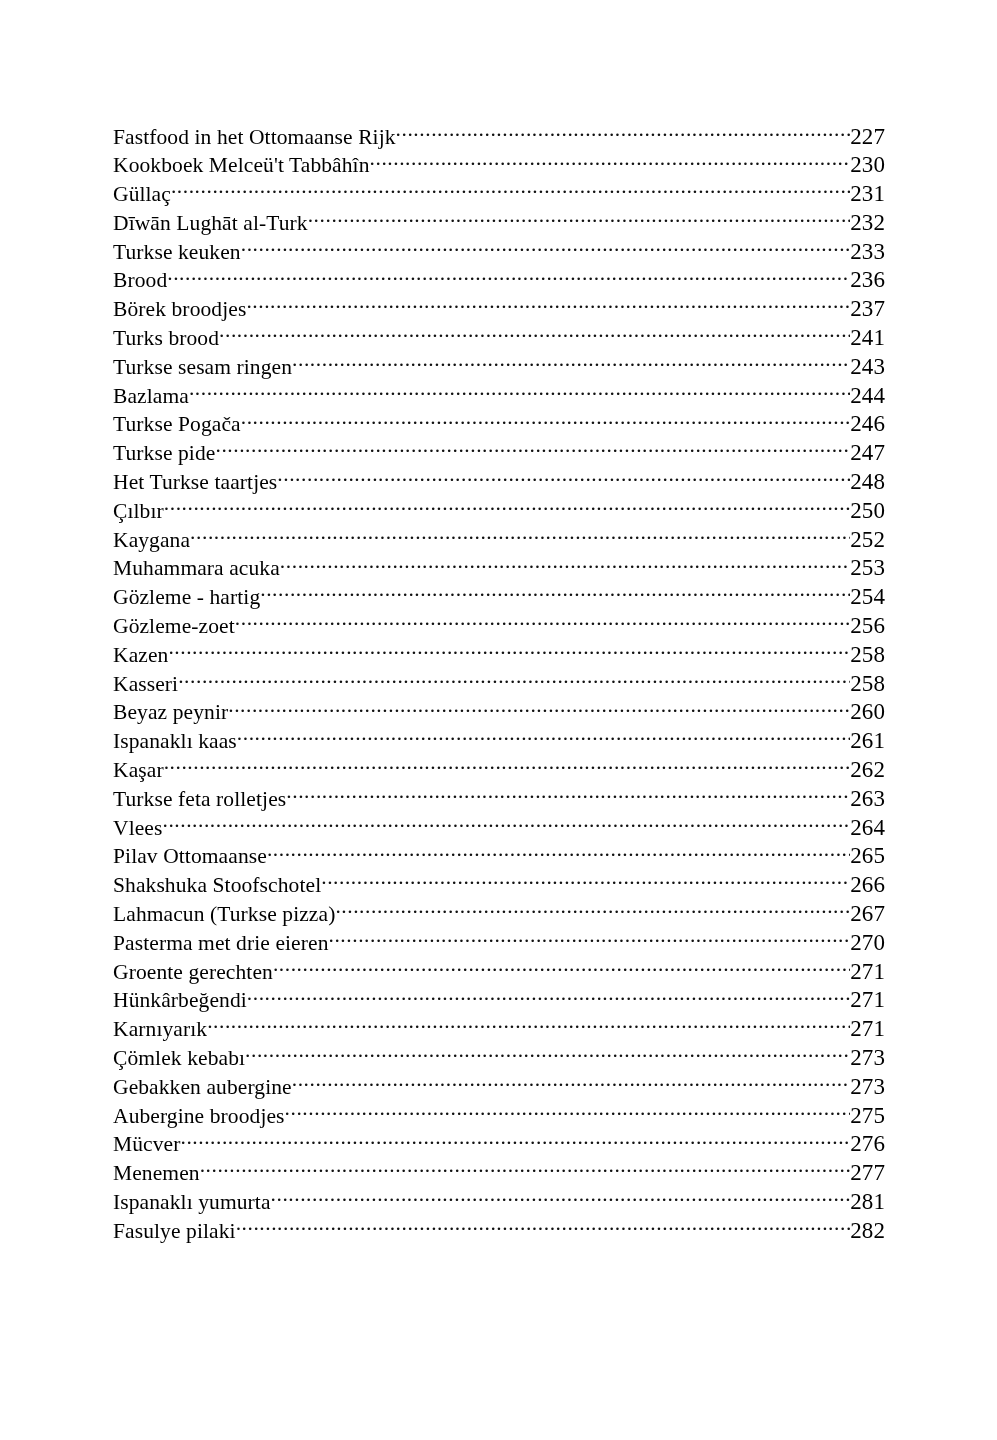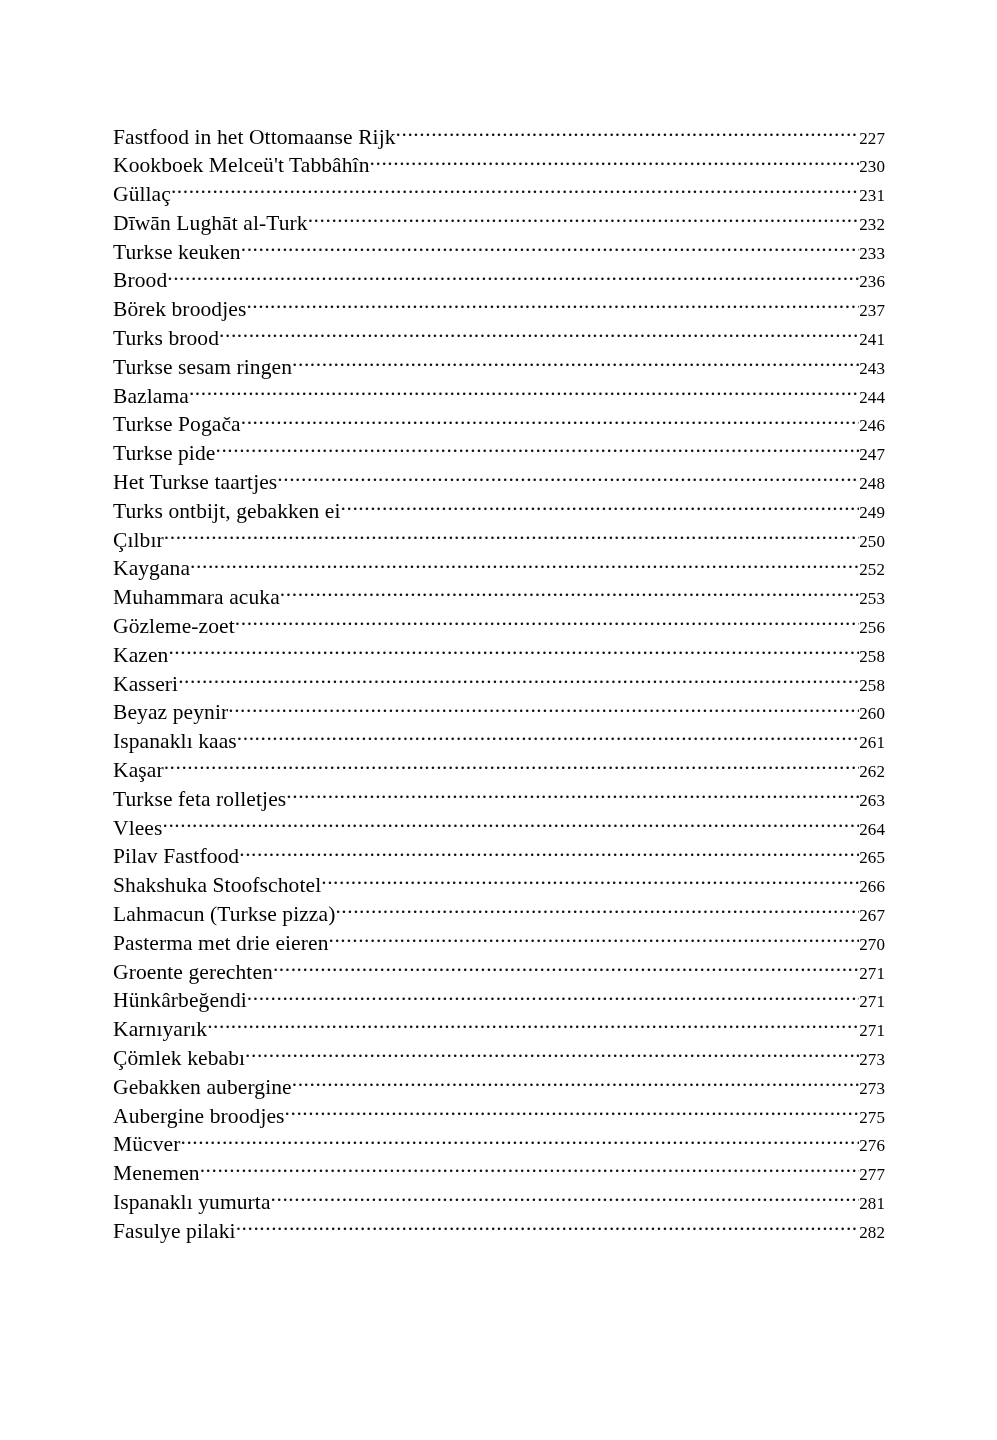--- a/index.html
+++ b/index.html
@@ -60,21 +60,21 @@
     bottom: 0;
     white-space: nowrap;
     font-size: 21.5px;
     letter-spacing: 0.55px;
     color: #111111;
   }
 
   .toc-page {
     flex: 0 0 auto;
     text-align: right;
-    font-size: 17px;
+    font-size: 23px;
     letter-spacing: 0.1px;
   }
 
   .folio {
     position: absolute;
     left: 113px;
     top: 1264px;
     font-family: "Liberation Sans", "DejaVu Sans", sans-serif;
     font-size: 19px;
     color: #1a1a1a;
@@ -146,40 +146,40 @@
         <span class="toc-title">Turkse pide</span>
         <span class="toc-leader"></span>
         <span class="toc-page">247</span>
       </div>
       <div class="toc-entry">
         <span class="toc-title">Het Turkse taartjes</span>
         <span class="toc-leader"></span>
         <span class="toc-page">248</span>
       </div>
       <div class="toc-entry">
-        <span class="toc-title">Turks ontbijt, gebakken ei</span>
-        <span class="toc-leader"></span>
-        <span class="toc-page">249</span>
-      </div>
-      <div class="toc-entry">
         <span class="toc-title">Çılbır</span>
         <span class="toc-leader"></span>
         <span class="toc-page">250</span>
       </div>
       <div class="toc-entry">
         <span class="toc-title">Kaygana</span>
         <span class="toc-leader"></span>
         <span class="toc-page">252</span>
       </div>
       <div class="toc-entry">
         <span class="toc-title">Muhammara acuka</span>
         <span class="toc-leader"></span>
         <span class="toc-page">253</span>
       </div>
       <div class="toc-entry">
+        <span class="toc-title">Gözleme - hartig</span>
+        <span class="toc-leader"></span>
+        <span class="toc-page">254</span>
+      </div>
+      <div class="toc-entry">
         <span class="toc-title">Gözleme-zoet</span>
         <span class="toc-leader"></span>
         <span class="toc-page">256</span>
       </div>
       <div class="toc-entry">
         <span class="toc-title">Kazen</span>
         <span class="toc-leader"></span>
         <span class="toc-page">258</span>
       </div>
       <div class="toc-entry">
@@ -206,21 +206,21 @@
         <span class="toc-title">Turkse feta rolletjes</span>
         <span class="toc-leader"></span>
         <span class="toc-page">263</span>
       </div>
       <div class="toc-entry">
         <span class="toc-title">Vlees</span>
         <span class="toc-leader"></span>
         <span class="toc-page">264</span>
       </div>
       <div class="toc-entry">
-        <span class="toc-title">Pilav Fastfood</span>
+        <span class="toc-title">Pilav Ottomaanse</span>
         <span class="toc-leader"></span>
         <span class="toc-page">265</span>
       </div>
       <div class="toc-entry">
         <span class="toc-title">Shakshuka Stoofschotel</span>
         <span class="toc-leader"></span>
         <span class="toc-page">266</span>
       </div>
       <div class="toc-entry">
         <span class="toc-title">Lahmacun (Turkse pizza)</span>

